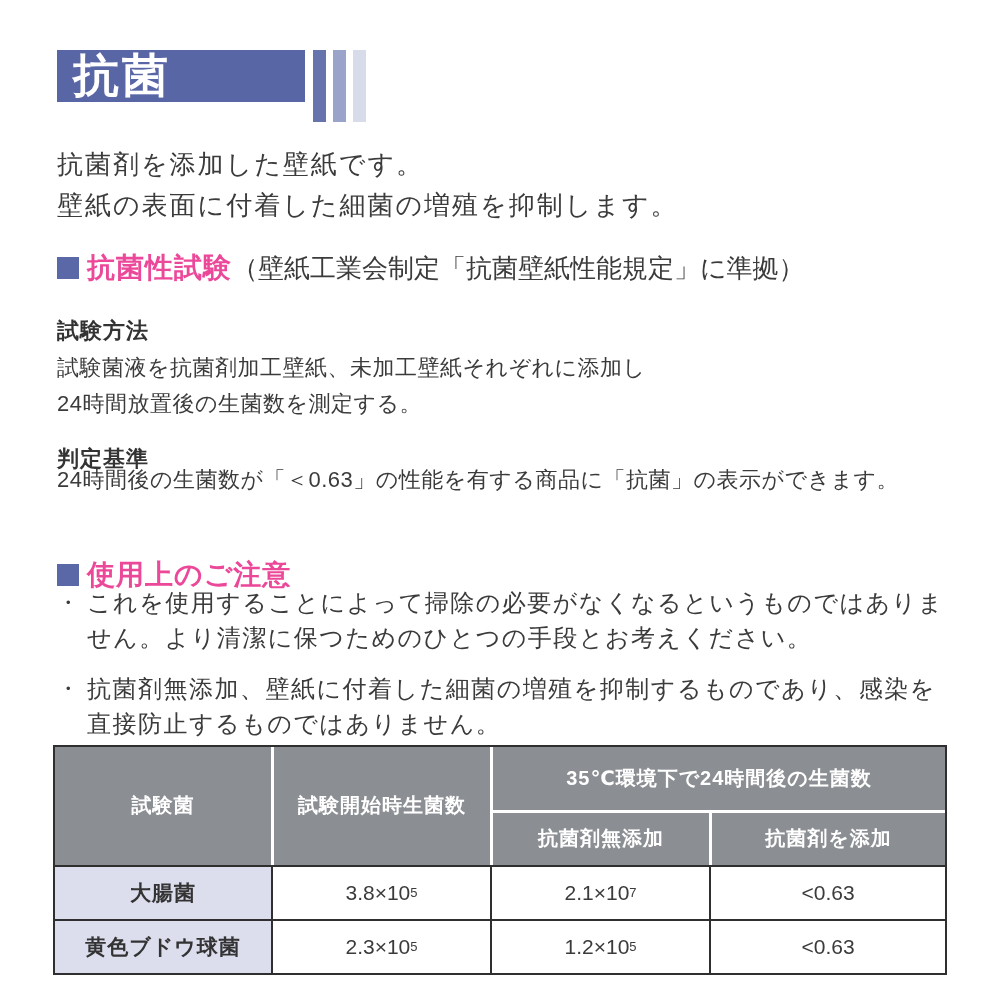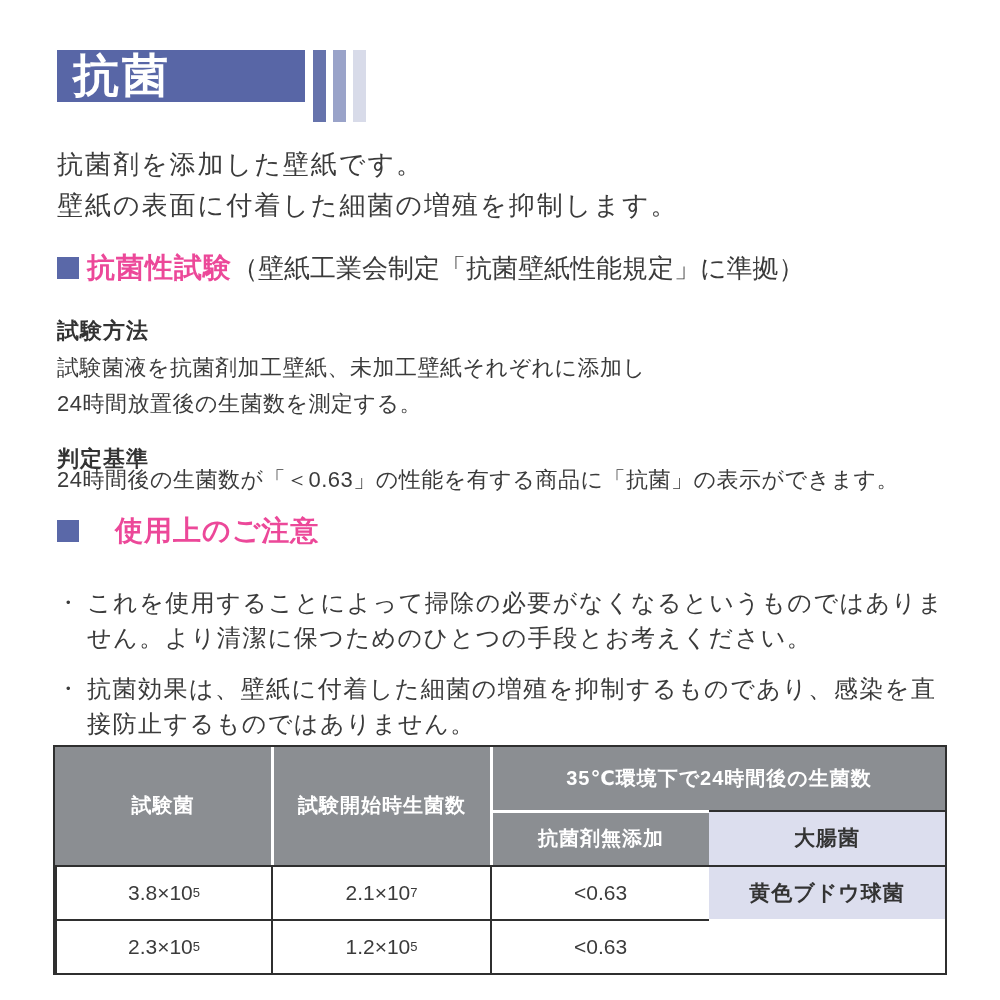--- a/index.html
+++ b/index.html
@@ -19,21 +19,21 @@
   
   .intro{position:absolute;top:144px;left:57px;font-size:26px;line-height:41px;
          letter-spacing:2px;color:#3b3b3b;}
 
   
   .sec-head{position:absolute;left:57px;display:flex;align-items:center;}
   .sq{width:22px;height:22px;background:#5a68a8;flex:0 0 auto;margin-right:8px;}
   .sec-title{font-size:28px;font-weight:600;letter-spacing:1px;color:#ec4899;}
   .sec-note{font-size:26px;font-weight:400;letter-spacing:0;color:#3b3b3b;text-align:center;}
   .sec1{top:249px;}
-  .sec2{top:512px;gap:28px;}
+  .sec2{top:556px;}
 
   
   .sub-h{position:absolute;left:57px;font-size:22px;font-weight:bold;color:#333;letter-spacing:1px;}
   .sub-h.method{top:316px;}
   .sub-h.criteria{top:444px;}
   .sub-body{position:absolute;left:57px;font-size:22px;line-height:36px;color:#3b3b3b;letter-spacing:0.5px;}
   .sub-body.method{top:350px;}
   .sub-body.criteria{top:462px;width:910px;}
 
   
@@ -99,29 +99,30 @@
     <span class="sec-title">使用上のご注意</span>
   </div>
 
   <div class="bullets">
     <div class="bullet">
       <span class="bullet-mark">・</span>
       <span class="bullet-text">これを使用することによって掃除の必要がなくなるというものではありません。より清潔に保つためのひとつの手段とお考えください。</span>
     </div>
     <div class="bullet">
       <span class="bullet-mark">・</span>
-      <span class="bullet-text">抗菌効果は、壁紙に付着した細菌の増殖を抑制するものであり、感染を直接防止するものではありません。</span>
+      <span class="bullet-text">抗菌剤無添加、壁紙に付着した細菌の増殖を抑制するものであり、感染を直接防止するものではありません。</span>
     </div>
   </div>
 
   <div class="dtable">
     <div class="cell hcell c-bact">試験菌</div>
     <div class="cell hcell wl c-init">試験開始時生菌数</div>
     <div class="cell hcell wl c-after">35℃環境下で24時間後の生菌数</div>
     <div class="cell hcell wl wt c-untr">抗菌剤無添加</div>
+    <div class="cell hcell wl wt c-trea">抗菌剤を添加</div>
 
     <div class="cell lab dt">大腸菌</div>
     <div class="cell val dt dl">
       <span>3.8×10</span>
         <sup>5</sup>
     </div>
     <div class="cell val dt dl">
       <span>2.1×10</span>
         <sup>7</sup>
     </div>

